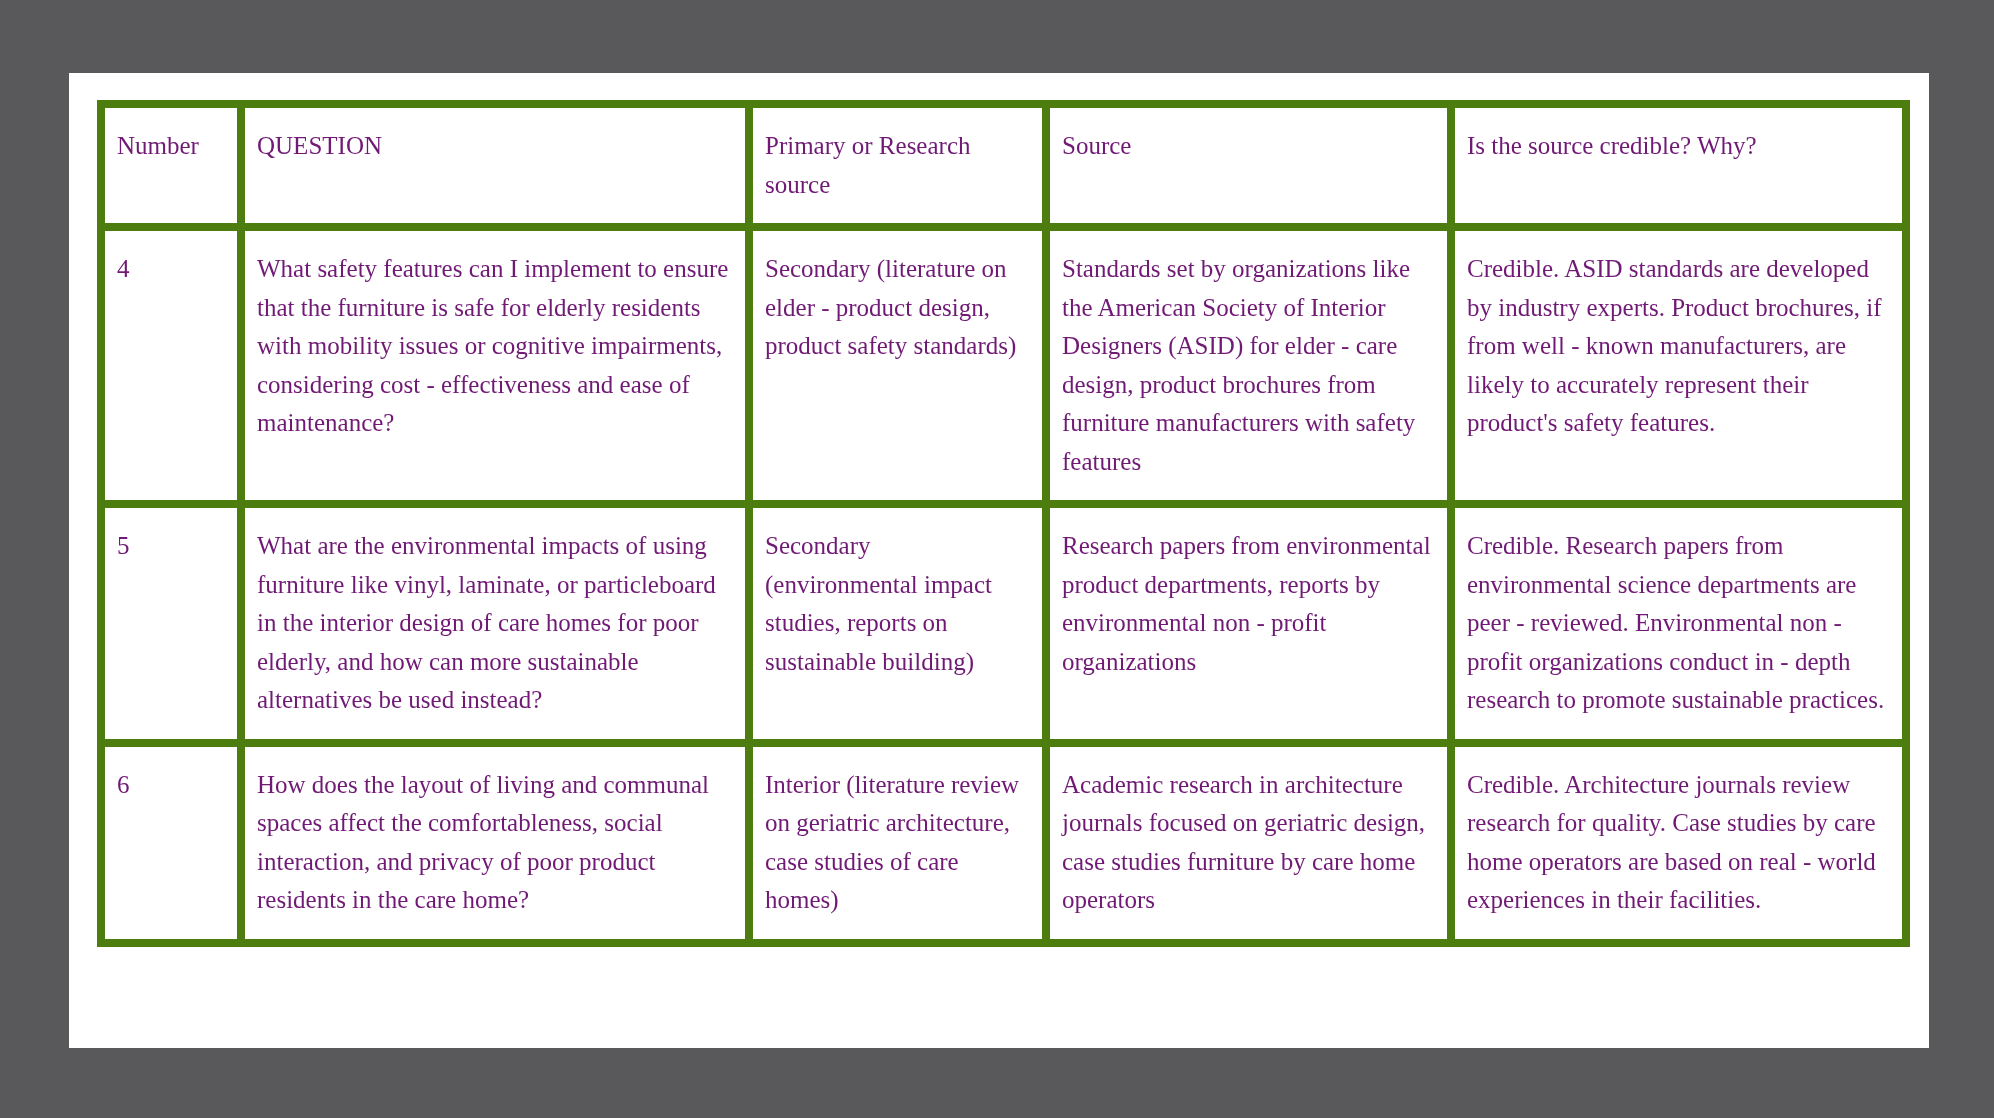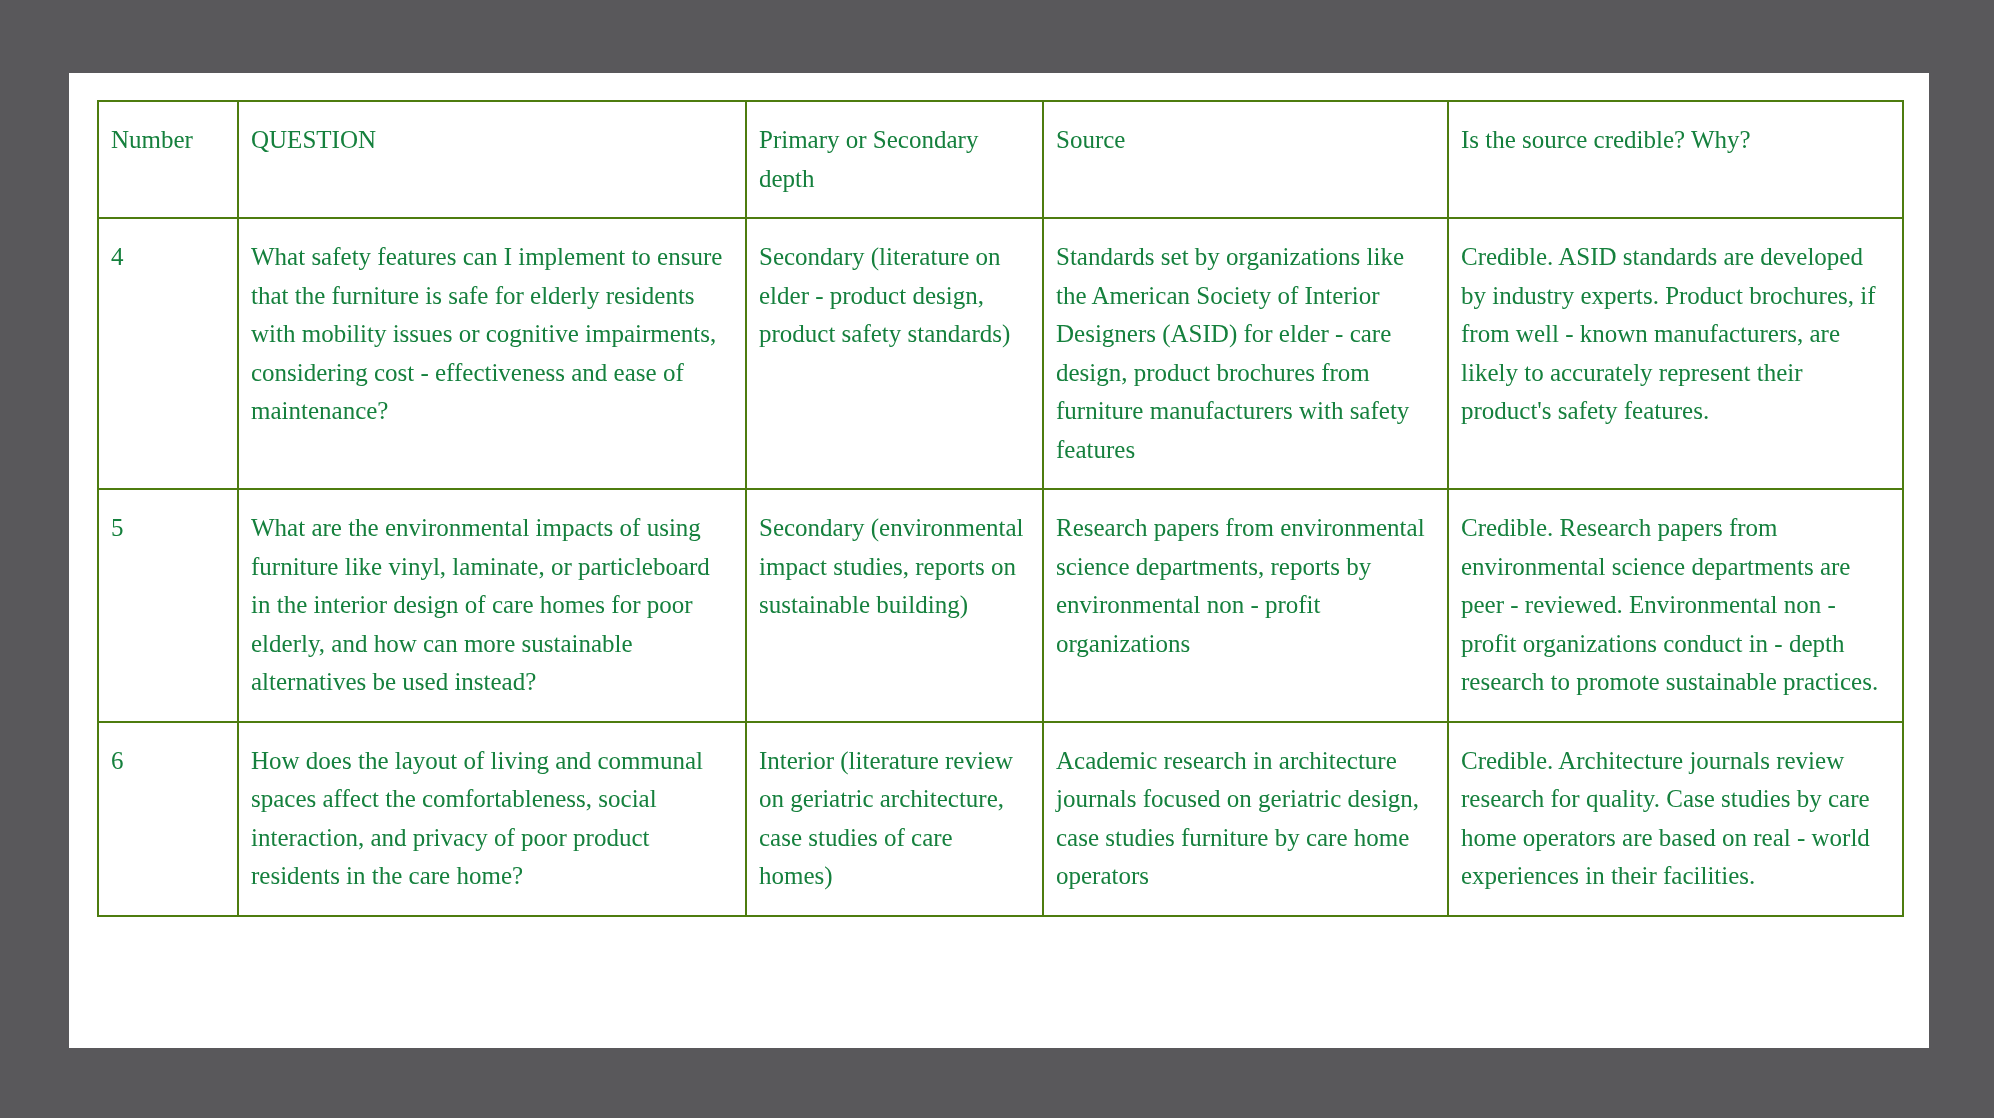--- a/index.html
+++ b/index.html
@@ -30,27 +30,27 @@
     position: absolute;
     left: 28px;
     top: 27px;
     border-collapse: collapse;
     table-layout: fixed;
     width: 1805px;
     background: #ffffff;
   }
   table.doc-table th,
   table.doc-table td {
-    border: 2px solid #4d7c0f;
+    border: 8px solid #4d7c0f;
     vertical-align: top;
     text-align: left;
     font-weight: normal;
     font-size: 25px;
     line-height: 38.5px;
-    color: #15803d;
+    color: #701a75;
     padding: 19px 14px 19px 12px;
     word-wrap: break-word;
   }
 </style>
 </head>
 <body>
 
 <div class="canvas">
   <div class="page">
     <table class="doc-table">
@@ -58,38 +58,38 @@
         <col style="width:140px">
         <col style="width:508px">
         <col style="width:297px">
         <col style="width:405px">
         <col style="width:455px">
       </colgroup>
       <thead>
         <tr>
           <th>Number</th>
           <th>QUESTION</th>
-          <th>Primary or Secondary depth</th>
+          <th>Primary or Research source</th>
           <th>Source</th>
           <th>Is the source credible? Why?</th>
         </tr>
       </thead>
       <tbody>
         <tr>
           <td>4</td>
           <td>What safety features can I implement to ensure that the furniture is safe for elderly residents with mobility issues or cognitive impairments, considering cost - effectiveness and ease of maintenance?</td>
           <td>Secondary (literature on elder - product design, product safety standards)</td>
           <td>Standards set by organizations like the American Society of Interior Designers (ASID) for elder - care design, product brochures from furniture manufacturers with safety features</td>
           <td>Credible. ASID standards are developed by industry experts. Product brochures, if from well - known manufacturers, are likely to accurately represent their product's safety features.</td>
         </tr>
         <tr>
           <td>5</td>
           <td>What are the environmental impacts of using furniture like vinyl, laminate, or particleboard in the interior design of care homes for poor elderly, and how can more sustainable alternatives be used instead?</td>
           <td>Secondary (environmental impact studies, reports on sustainable building)</td>
-          <td>Research papers from environmental science departments, reports by environmental non - profit organizations</td>
+          <td>Research papers from environmental product departments, reports by environmental non - profit organizations</td>
           <td>Credible. Research papers from environmental science departments are peer - reviewed. Environmental non - profit organizations conduct in - depth research to promote sustainable practices.</td>
         </tr>
         <tr>
           <td>6</td>
           <td>How does the layout of living and communal spaces affect the comfortableness, social interaction, and privacy of poor product residents in the care home?</td>
           <td>Interior (literature review on geriatric architecture, case studies of care homes)</td>
           <td>Academic research in architecture journals focused on geriatric design, case studies furniture by care home operators</td>
           <td>Credible. Architecture journals review research for quality. Case studies by care home operators are based on real - world experiences in their facilities.</td>
         </tr>
       </tbody>

